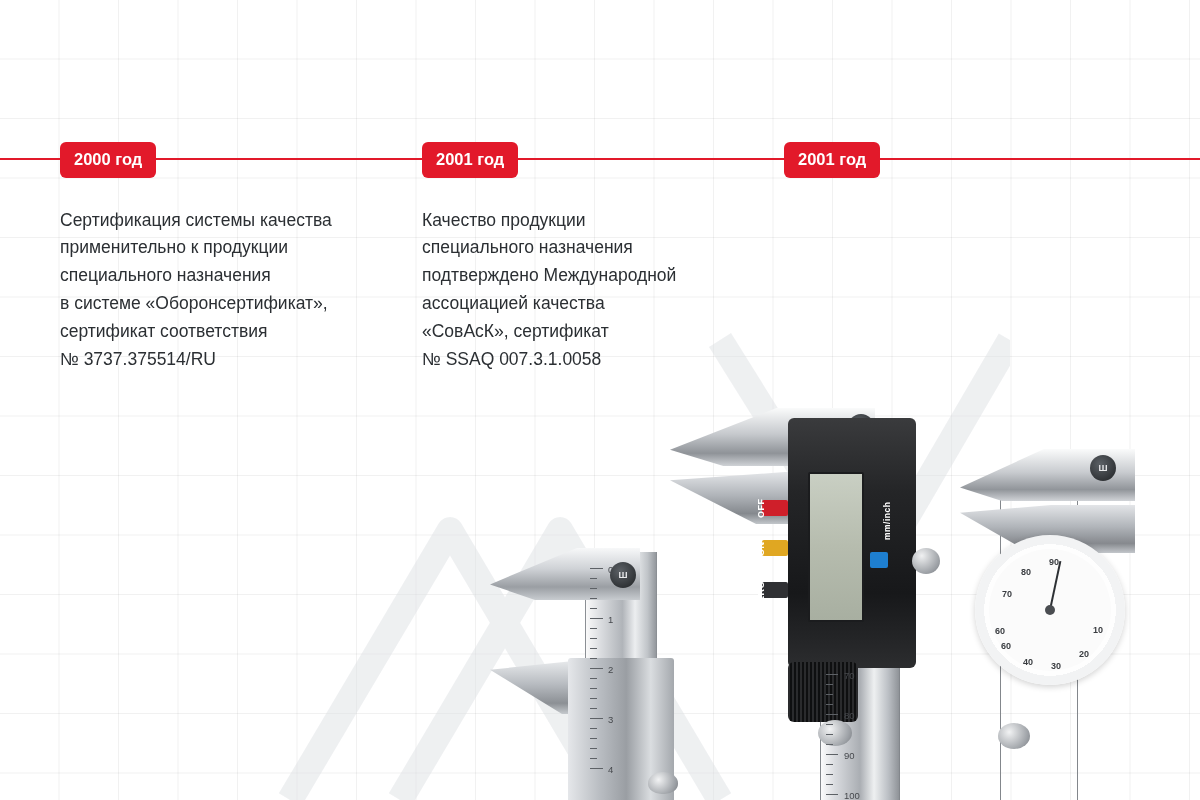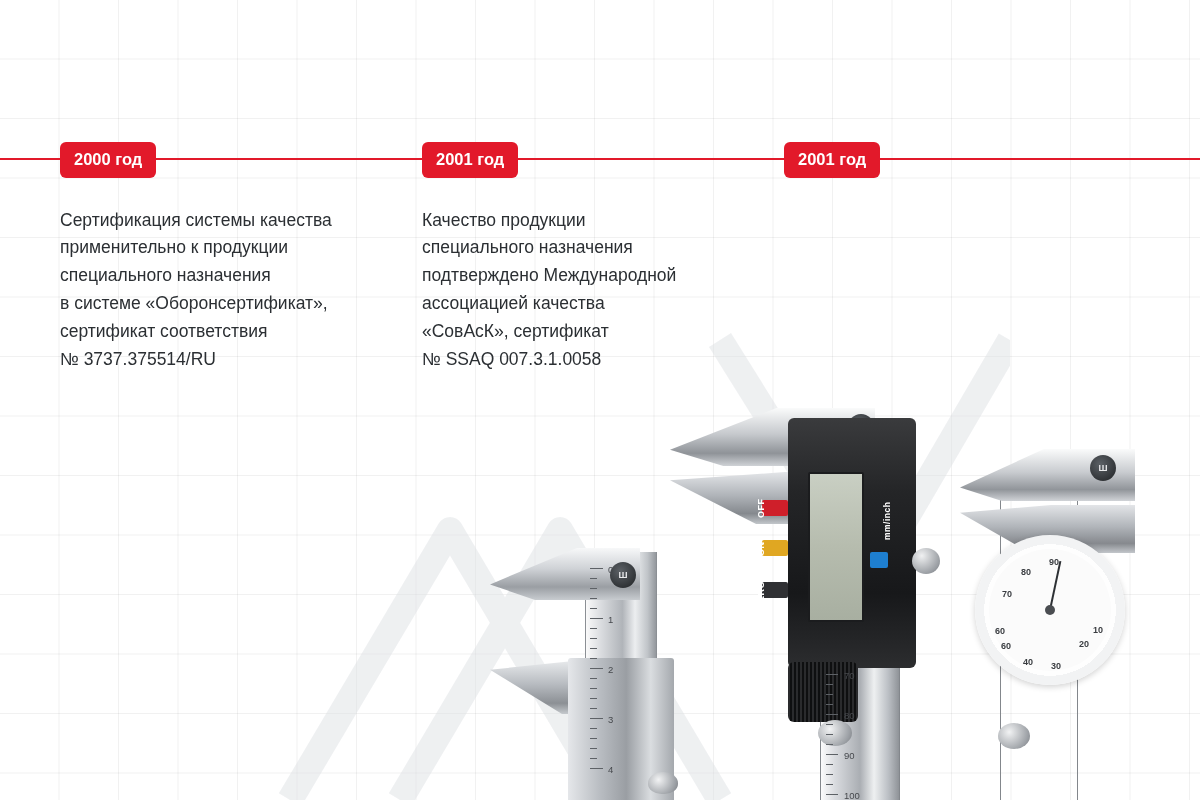--- a/index.html
+++ b/index.html
@@ -416,21 +416,21 @@
       <div class="stamp" style="left:150px; top:30px;">Ш</div>
       <div class="dial">
         <div class="dial-face">
           <div class="dial-num" style="left:60px; top:8px;">90</div>
           <div class="dial-num" style="left:32px; top:18px;">80</div>
           <div class="dial-num" style="left:13px; top:40px;">70</div>
           <div class="dial-num" style="left:6px; top:77px;">60</div>
           <div class="dial-num" style="left:12px; top:92px;">60</div>
           <div class="dial-num" style="left:34px; top:108px;">40</div>
           <div class="dial-num" style="left:62px; top:112px;text-align:right;">30</div>
-          <div class="dial-num" style="left:90px; top:90px;">20</div>
+          <div class="dial-num" style="left:90px; top:100px;">20</div>
           <div class="dial-num" style="left:104px; top:76px;">10</div>
           <div class="needle"></div>
           <div class="hub"></div>
         </div>
       </div>
       <div class="screw"></div>
     </div>
 
   </div>
 </div>

